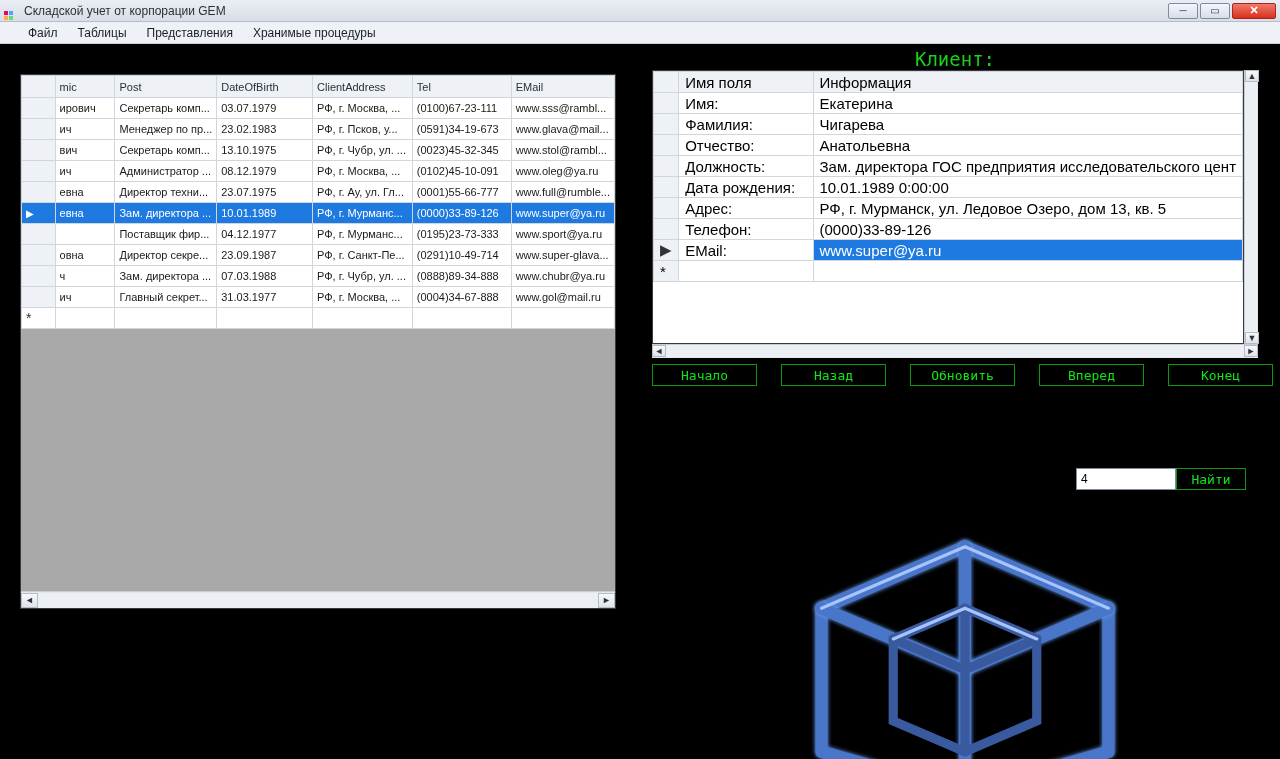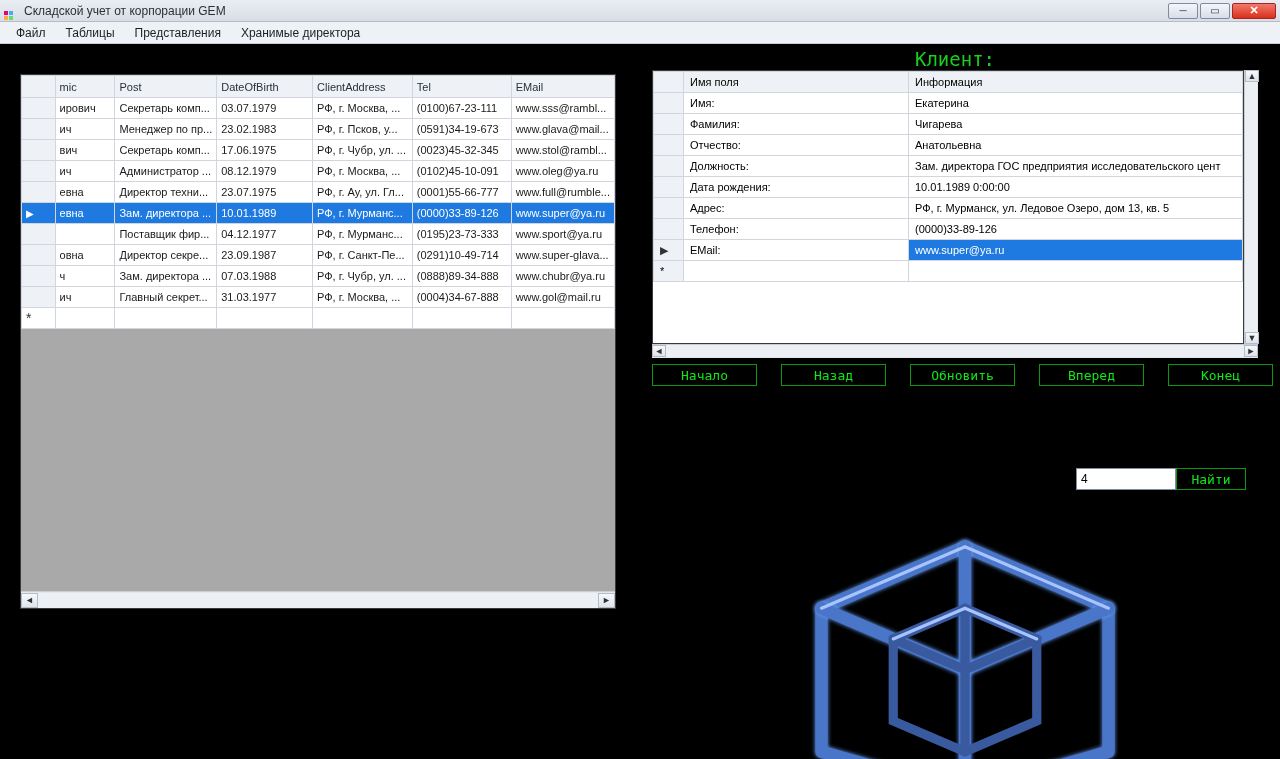--- a/index.html
+++ b/index.html
@@ -12,21 +12,21 @@
 .titlebar { height: 22px; background: linear-gradient(#eaeef4, #d8dde6); display: flex; align-items: center; padding: 0 4px; border-bottom: 1px solid #b6bcc6; }
 .titlebar .appicon { width: 14px; height: 14px; margin-right: 6px; display: inline-block; }
 .titlebar .appicon span { display:inline-block; width:4px; height:4px; background:#e06; position:relative; box-shadow: 5px 0 #4af, 0 5px #fa4, 5px 5px #6d6; }
 .titlebar .title { color: #2a2f38; font-size: 12px; }
 .winbtns { margin-left: auto; display: flex; gap: 2px; }
 .winbtn { width: 30px; height: 16px; border: 1px solid #7e8ca0; border-radius: 2px; display:flex; align-items:center; justify-content:center; font-size:10px; color:#2a2f38; background: linear-gradient(#f4f6fa,#d8dee8); }
 .winbtn.close { width: 44px; background: linear-gradient(#f07a6c,#d9301a); color:#fff; border-color:#a22; }
 .winbtn.close span { font-weight:bold; font-size:11px; }
 
 
-.menubar { height: 22px; background: #eef1f5; display:flex; align-items:center; border-bottom:1px solid #c8cdd5; padding-left:6px; gap:0; }
+.menubar { height: 22px; background: #eef1f5; display:flex; align-items:center; border-bottom:1px solid #c8cdd5; padding-left:18px; gap:0; }
 .menuitem { padding: 3px 10px; color:#1b1f27; cursor:default; }
 
 
 .body { flex:1; background:#000; position:relative; }
 
 
 .leftpanel { position:absolute; left:20px; top:30px; width:596px; height:535px; background:#a9a9a9; border:1px solid #3a3a3a; overflow:hidden; }
 .grid { position:absolute; left:0; top:0; width:100%; height:100%; overflow:hidden; }
 .grid table { border-collapse: collapse; background:#fff; font-size:11px; color:#1a1a1a; table-layout:fixed; }
 .grid th, .grid td { border:1px solid #d1d6de; height:21px; padding:0 4px; text-align:left; white-space:nowrap; overflow:hidden; text-overflow:ellipsis; vertical-align:middle; }
@@ -39,21 +39,21 @@
 .grid .arrow { color:#fff; font-size:10px; }
 .gridfill { position:absolute; left:0; right:0; bottom:18px; top:260px; background:#a9a9a9; }
 .hscroll-left { position:absolute; left:0; right:0; bottom:0; height:17px; background:#e4e7ec; border-top:1px solid #c8cdd5; display:flex; align-items:center; }
 .sbtn { width:17px; height:15px; background:linear-gradient(#f6f8fb,#dfe4eb); border:1px solid #b6bcc6; display:flex; align-items:center; justify-content:center; font-size:9px; color:#333; }
 .strack { flex:1; background:#ecf0f5; height:15px; }
 
 
 .rightpanel { position:absolute; left:652px; top:4px; width:606px; height:310px; }
 .caption { height:22px; background:#000; color:#17d21c; font-family:Consolas,monospace; font-size:19px; display:flex; align-items:center; justify-content:center; }
 .detailgrid { position:absolute; left:0; top:22px; right:14px; bottom:14px; background:#fff; border:1px solid #3a3a3a; overflow:hidden; }
-.detailgrid table { border-collapse:collapse; width:100%; font-size:11px; }
+.detailgrid table { border-collapse:collapse; width:100%; font-size:15px; }
 .detailgrid th, .detailgrid td { border:1px solid #d1d6de; height:21px; padding:0 6px; text-align:left; white-space:nowrap; overflow:hidden; vertical-align:middle; }
 .detailgrid th { background:#eef1f5; font-weight:normal; }
 .detail-rowhdr { width:30px; background:#eef1f5; text-align:center; }
 .detailgrid tr.sel td.valcell { background:#1e7ae0; color:#fff; }
 .vscroll-right { position:absolute; right:0; top:22px; bottom:14px; width:14px; background:#e4e7ec; border-left:1px solid #c8cdd5; }
 .hscroll-right { position:absolute; left:0; right:0; bottom:0; height:14px; background:#e4e7ec; border-top:1px solid #c8cdd5; display:flex; }
 .vscroll-right .sbtn, .hscroll-right .sbtn { width:14px; height:12px; }
 .hscroll-right .strack { height:12px; }
 .vscroll-right .vtrack { flex:1; width:12px; background:#ecf0f5; }
 
@@ -89,21 +89,21 @@
       <div class="winbtn close">
           <span>✕</span>
         </div>
     </div>
   </div>
 
   <div class="menubar">
     <div class="menuitem">Файл</div>
     <div class="menuitem">Таблицы</div>
     <div class="menuitem">Представления</div>
-    <div class="menuitem">Хранимые директора</div>
+    <div class="menuitem">Хранимые процедуры</div>
   </div>
 
   <div class="body">
 
     <div class="leftpanel">
       <div class="grid">
         <table id="left-table">
           <colgroup>
             <col style="width:36px">
               <col style="width:62px">
@@ -140,21 +140,21 @@
                 <td>Менеджер по пр...</td>
                 <td>23.02.1983</td>
                 <td>РФ, г. Псков, у...</td>
                 <td>(0591)34-19-673</td>
                 <td>www.glava@mail...</td>
               </tr>
               <tr>
                 <td class="rowhdr"></td>
                 <td>вич</td>
                 <td>Секретарь комп...</td>
-                <td>17.06.1975</td>
+                <td>13.10.1975</td>
                 <td>РФ, г. Чубр, ул. ...</td>
                 <td>(0023)45-32-345</td>
                 <td>www.stol@rambl...</td>
               </tr>
               <tr>
                 <td class="rowhdr"></td>
                 <td>ич</td>
                 <td>Администратор ...</td>
                 <td>08.12.1979</td>
                 <td>РФ, г. Москва, ...</td>

